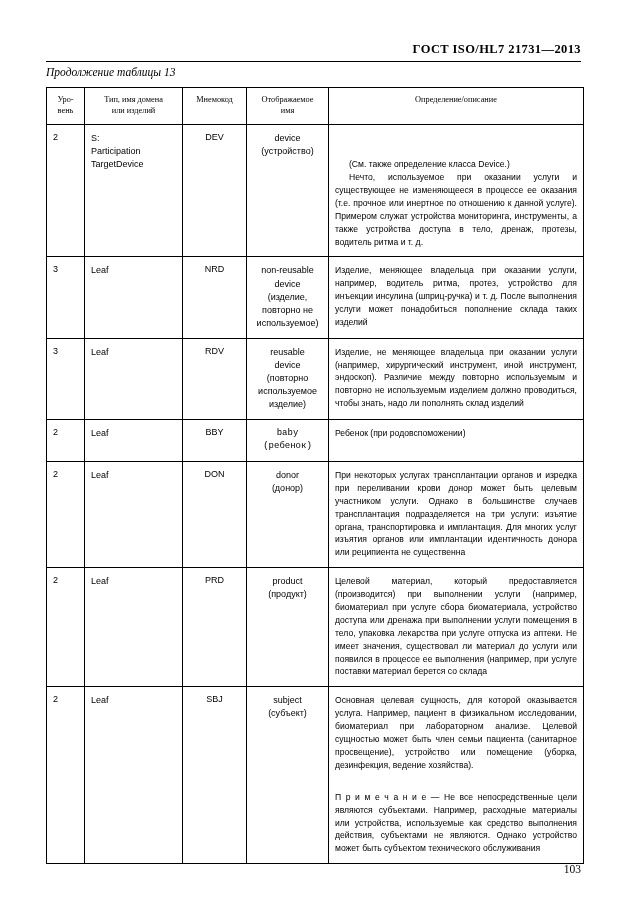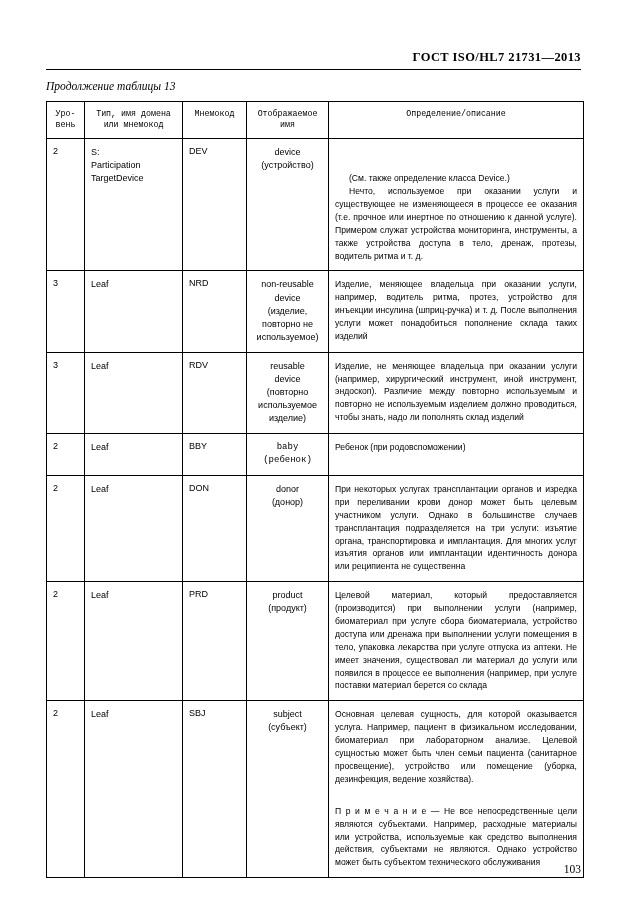--- a/index.html
+++ b/index.html
@@ -13,53 +13,53 @@
     font-family: "Liberation Serif", serif;
     color: #000000;
     position: relative;
     overflow: hidden;
   }
   .page {
     position: relative;
     width: 627px;
     height: 913px;
     box-sizing: border-box;
-    padding: 8px 46px;
+    padding: 0 46px;
   }
   .header {
     text-align: right;
     font-family: "Liberation Serif", serif;
     font-size: 12.5px;
     font-weight: bold;
     letter-spacing: 0.4px;
     padding-top: 42px;
   }
   .header-rule {
     border-bottom: 1.1px solid #000;
     margin-top: 4px;
   }
   .caption {
     font-family: "Liberation Serif", serif;
     font-style: italic;
     font-size: 11.5px;
-    margin-top: 10px;
+    margin-top: 4px;
     margin-bottom: 9px;
   }
   table.gost {
     border-collapse: collapse;
     width: 538px;
     table-layout: fixed;
   }
   table.gost td, table.gost th {
     border: 0.9px solid #000;
     vertical-align: top;
     padding: 7px 6px 8px 6px;
   }
   thead th {
-    font-family: Liberation Mono, monospace;
+    font-family: Liberation Serif, serif;
     font-size: 8.3px;
     font-weight: normal;
     text-align: center;
     vertical-align: middle;
     line-height: 1.28;
     padding: 9px 3px;
   }
   td.lvl {
     font-family: "Liberation Sans", sans-serif;
     font-size: 9px;
@@ -69,21 +69,21 @@
   td.typ {
     font-family: "Liberation Sans", sans-serif;
     font-size: 9px;
     text-align: left;
     padding-left: 9px;
     line-height: 1.45;
   }
   td.mn {
     font-family: "Liberation Sans", sans-serif;
     font-size: 9px;
-    text-align: left;
+    text-align: center;
   }
   td.disp {
     font-family: "Liberation Sans", sans-serif;
     font-size: 9px;
     text-align: center;
     line-height: 1.45;
   }
   td.def {
     font-family: "Liberation Sans", sans-serif;
     font-size: 8.6px;
@@ -129,21 +129,21 @@
         <col class="col5">
     </colgroup>
     <thead>
       <tr>
         <th>
           <span>Уро-</span><br>
           <span>вень</span>
         </th>
         <th>
           <span>Тип, имя домена</span><br>
-          <span>или мнемокод</span>
+          <span>или изделий</span>
         </th>
         <th>Мнемокод</th>
         <th>
           <span>Отображаемое</span><br>
           <span>имя</span>
         </th>
         <th>Определение/описание</th>
       </tr>
     </thead>
     <tbody>

